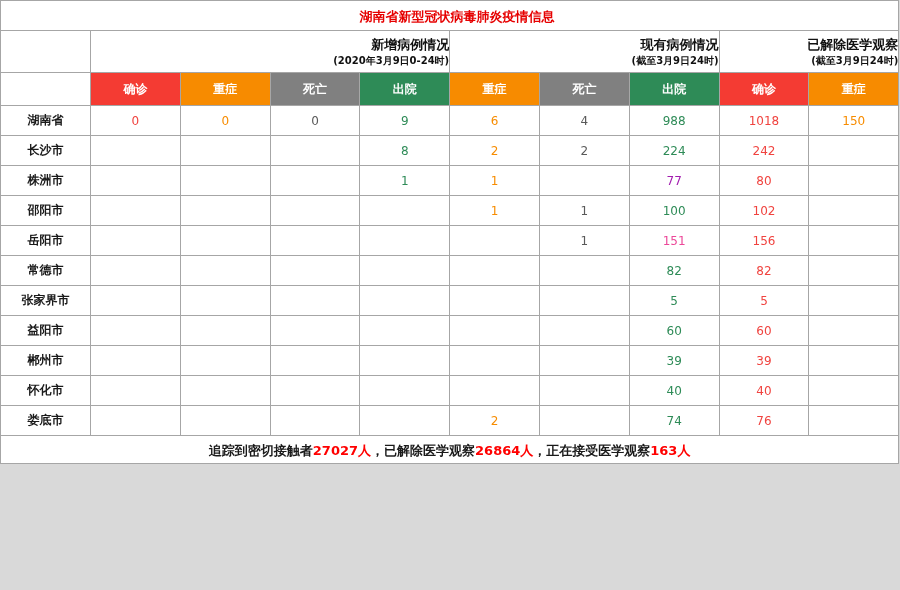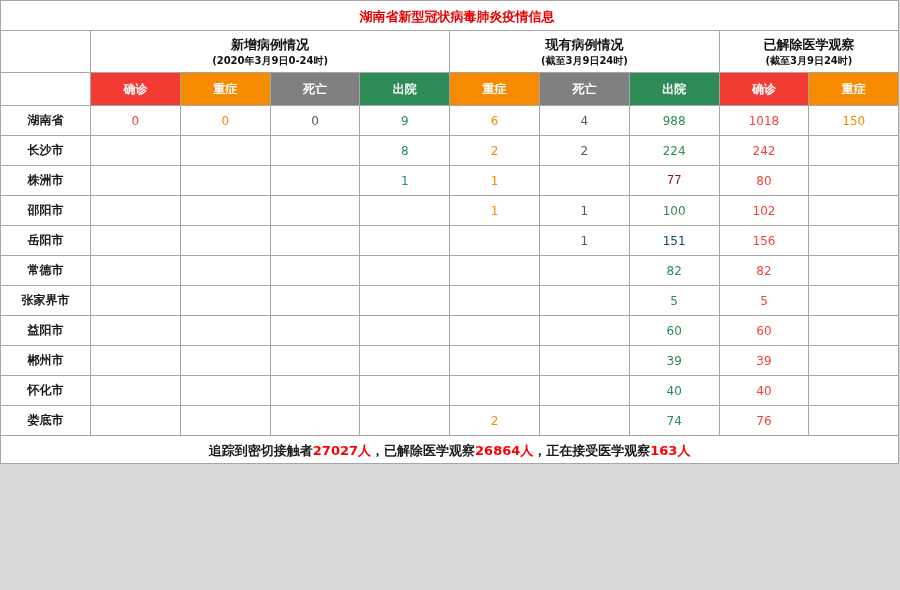--- a/index.html
+++ b/index.html
@@ -20,21 +20,21 @@
   }
   td{
     border:1px solid #a6a6a6;
     text-align:center;
     vertical-align:middle;
     padding:0;
     overflow:hidden;
     white-space:nowrap;
   }
   tr.title-row td{height:29px;padding-left:15px;}
-  tr.group-row td{height:41px;}
+  tr.group-row td{height:41px;text-align:right;}
   tr.subhead-row td{height:32px;}
   tr.data-row td{height:29px;}
   tr.footer-row td{height:27px;}
 
   .page-title{
     font-size:13px;font-weight:bold;color:#e60000;
   }
   .group-label{font-size:13px;font-weight:bold;color:#111111;line-height:1.4;}
   .group-note{font-size:10px;font-weight:bold;color:#111111;line-height:1.2;}
   .subhead-cell{
@@ -128,21 +128,21 @@
           <td class="value-cell" style="color: rgb(247, 140, 0);"></td>
         </tr>
         <tr class="data-row">
           <td class="region-cell">株洲市</td>
           <td class="value-cell" style="color: rgb(240, 67, 63);"></td>
           <td class="value-cell" style="color: rgb(247, 140, 0);"></td>
           <td class="value-cell" style="color: rgb(89, 89, 89);"></td>
           <td class="value-cell" style="color: rgb(46, 139, 87);">1</td>
           <td class="value-cell" style="color: rgb(247, 140, 0);">1</td>
           <td class="value-cell" style="color: rgb(89, 89, 89);"></td>
-          <td class="value-cell" style="color: #7f1d1d; font-family: Liberation Mono, monospace;">77</td>
+          <td class="value-cell" style="color: #a21caf;">77</td>
           <td class="value-cell" style="color: rgb(240, 67, 63);">80</td>
           <td class="value-cell" style="color: rgb(247, 140, 0);"></td>
         </tr>
         <tr class="data-row">
           <td class="region-cell">邵阳市</td>
           <td class="value-cell" style="color: rgb(240, 67, 63);"></td>
           <td class="value-cell" style="color: rgb(247, 140, 0);"></td>
           <td class="value-cell" style="color: rgb(89, 89, 89);"></td>
           <td class="value-cell" style="color: rgb(46, 139, 87);"></td>
           <td class="value-cell" style="color: rgb(247, 140, 0);">1</td>
@@ -152,21 +152,21 @@
           <td class="value-cell" style="color: rgb(247, 140, 0);"></td>
         </tr>
         <tr class="data-row">
           <td class="region-cell">岳阳市</td>
           <td class="value-cell" style="color: rgb(240, 67, 63);"></td>
           <td class="value-cell" style="color: rgb(247, 140, 0);"></td>
           <td class="value-cell" style="color: rgb(89, 89, 89);"></td>
           <td class="value-cell" style="color: rgb(46, 139, 87);"></td>
           <td class="value-cell" style="color: rgb(247, 140, 0);"></td>
           <td class="value-cell" style="color: rgb(89, 89, 89);">1</td>
-          <td class="value-cell" style="color: #0c4a6e;">151</td>
+          <td class="value-cell" style="color: #ec4899;">151</td>
           <td class="value-cell" style="color: rgb(240, 67, 63);">156</td>
           <td class="value-cell" style="color: rgb(247, 140, 0);"></td>
         </tr>
         <tr class="data-row">
           <td class="region-cell">常德市</td>
           <td class="value-cell" style="color: rgb(240, 67, 63);"></td>
           <td class="value-cell" style="color: rgb(247, 140, 0);"></td>
           <td class="value-cell" style="color: rgb(89, 89, 89);"></td>
           <td class="value-cell" style="color: rgb(46, 139, 87);"></td>
           <td class="value-cell" style="color: rgb(247, 140, 0);"></td>

